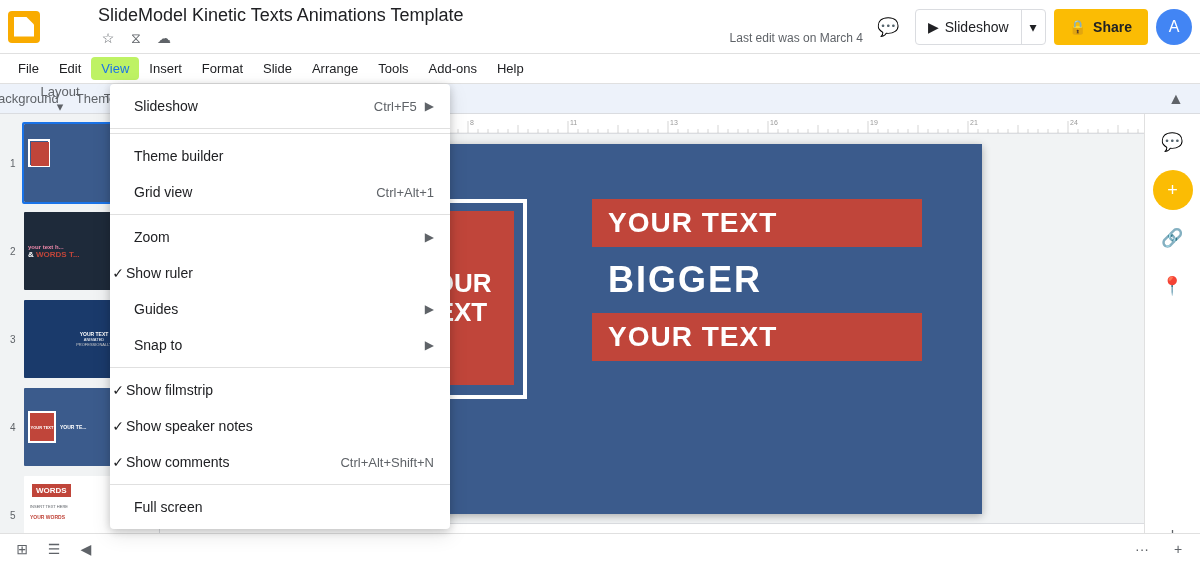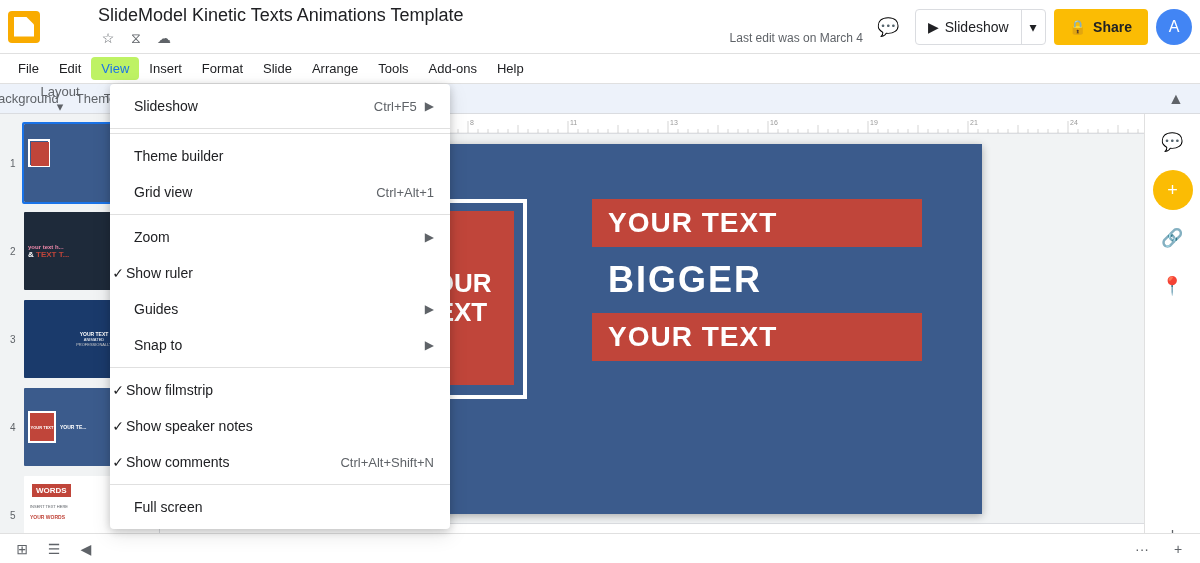--- a/index.html
+++ b/index.html
@@ -270,21 +270,21 @@
           <div class="s1-t3">YOUR TEXT</div>
         </div>
       </div>
     </div>
 
     <div class="slide-thumb" style="margin-left:18px;">
       <span class="slide-num">2</span>
       <div class="slide-img" style="background:#1e2a3a; display:flex; align-items:center; justify-content:flex-start; padding:4px;">
         <div style="color:#fff; font-size:5px; font-weight:bold;">
           <div style="color:#e8a; font-size:6px;">your text h...</div>
-          <div style="color:#fff; font-size:8px; font-weight:bold;">&amp; <span style="color:#c0453a;">TEXT T...</span></div>
+          <div style="color:#fff; font-size:8px; font-weight:bold;">&amp; <span style="color:#c0453a;">WORDS T...</span></div>
         </div>
       </div>
     </div>
 
     <div class="slide-thumb" style="margin-left:18px;">
       <span class="slide-num">3</span>
       <div class="slide-img" style="background:#1a3a6b; display:flex; align-items:center; justify-content:center;">
         <div style="color:#fff; font-size:4px; text-align:center;">
           <div style="font-size:5px; font-weight:bold;">YOUR TEXT</div>
           <div style="font-size:4px;">ANIMATED</div>

